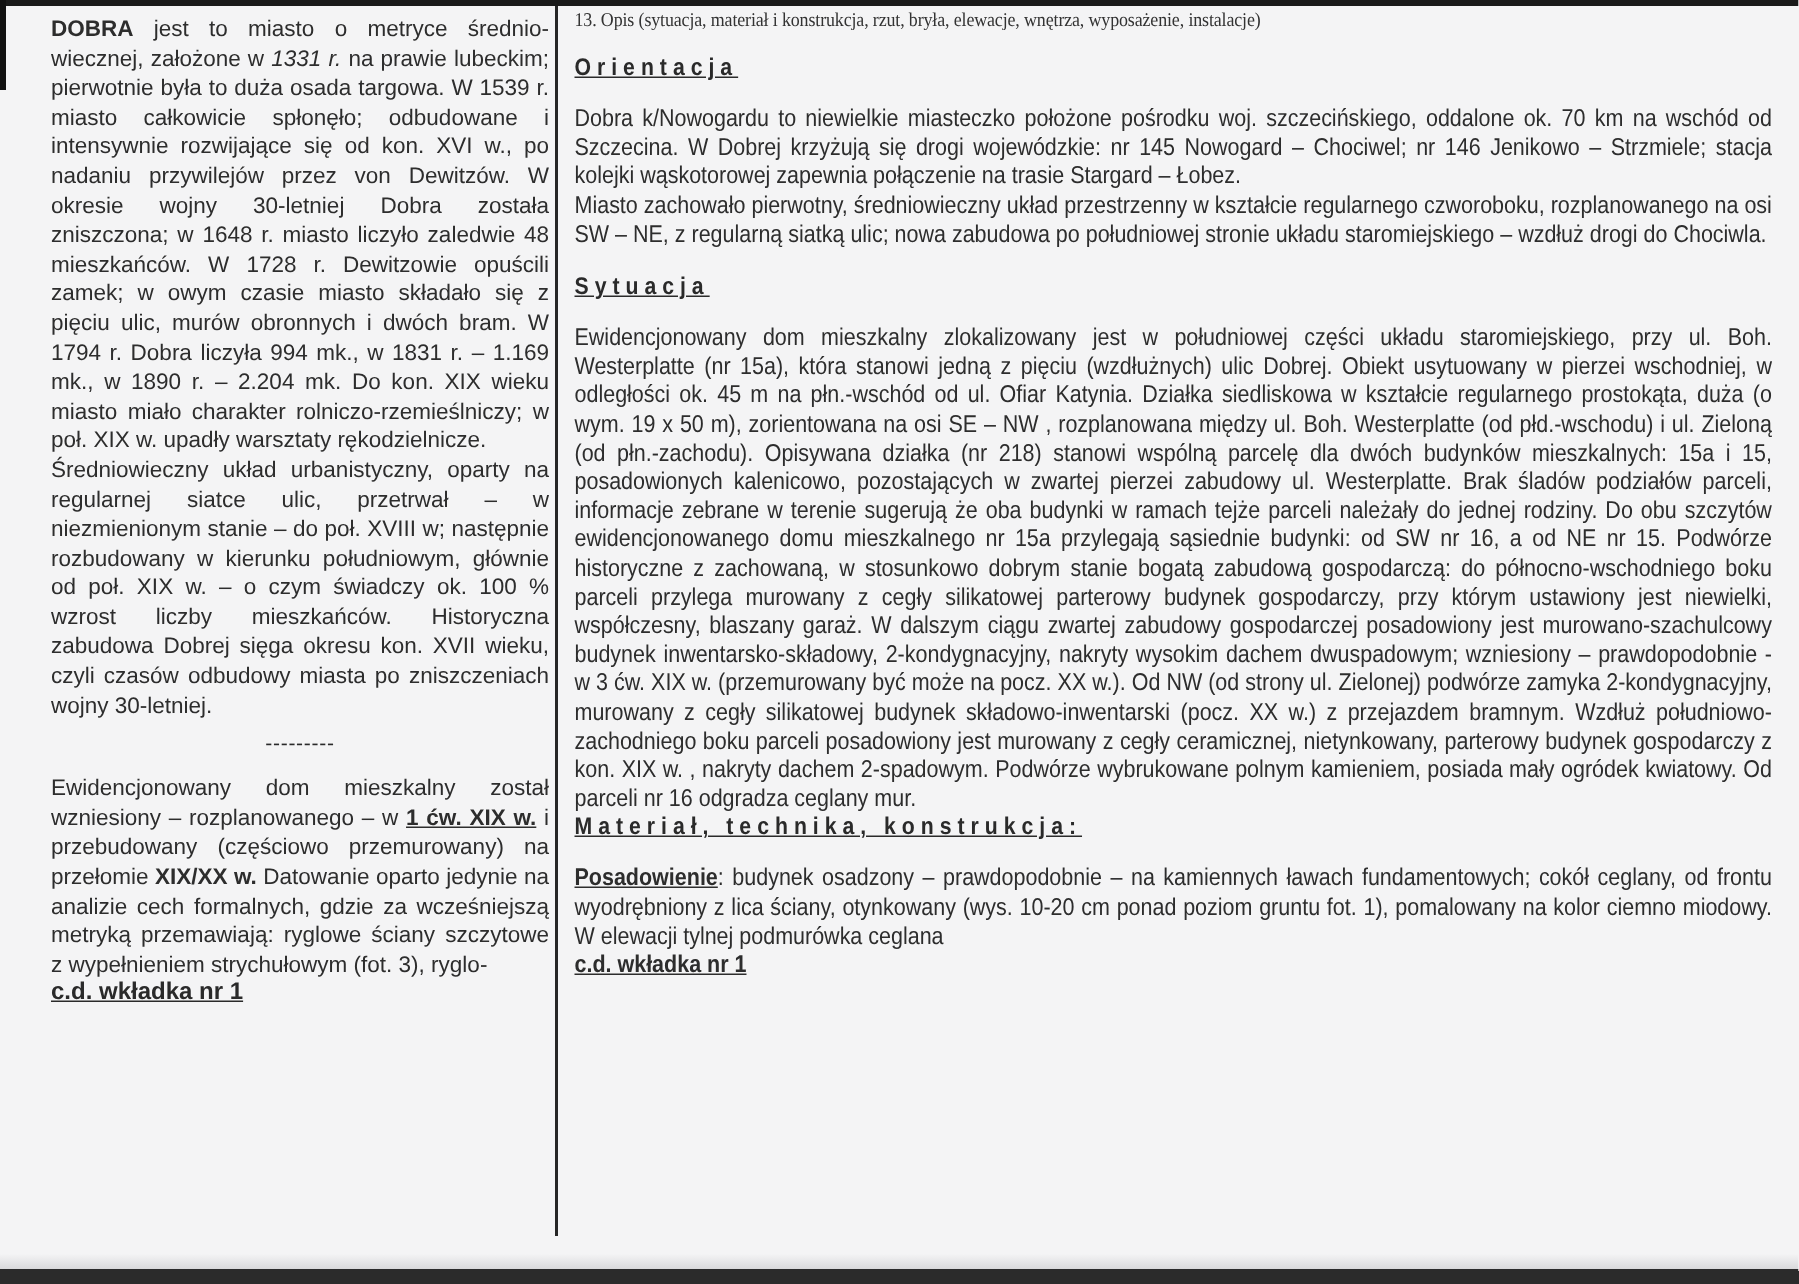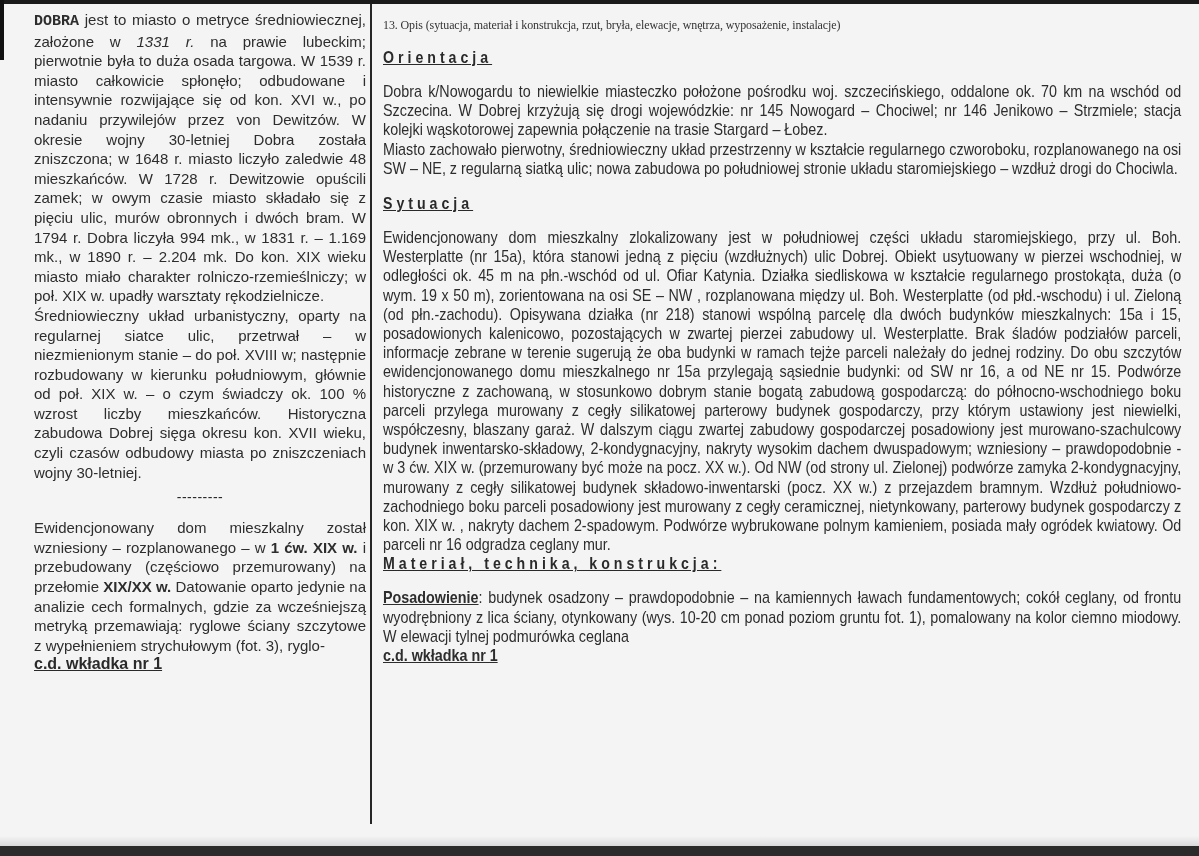--- a/index.html
+++ b/index.html
@@ -14,36 +14,36 @@
   .scan-left { position: absolute; left: 0; top: 0; width: 4px; height: 60px; background: #111; }
   .scan-bottom { position: absolute; left: 0; top: 846px; width: 1199px; height: 10px; background: #2b2b2b; }
   .scan-bottom-shade { position: absolute; left: 0; top: 836px; width: 1199px; height: 10px;
     background: linear-gradient(#f4f4f5, #d9d9db); }
   .divider { position: absolute; left: 370px; top: 4px; width: 2px; height: 820px; background: #262626; }
 
   .col-left {
     position: absolute; left: 34px; top: 10px; width: 332px;
   }
   .col-right {
-    position: absolute; left: 383px; top: 14px; width: 798px;
+    position: absolute; left: 383px; top: 2px; width: 798px;
   }
   .field-label {
     font-family: "Liberation Serif", serif;
     font-size: 13px; color: #333; letter-spacing: -0.1px;
     height: 22px; line-height: 22px; margin-bottom: 12px; white-space: nowrap;
   }
   .field-label.narrow { transform: scaleX(0.92); transform-origin: left; }
   .left-text p {
     margin: 0; font-size: 15px; line-height: 19.6px;
     text-align: justify; text-align-last: left; color: #2d2d2d;
     hyphens: manual;
   }
   .left-text .sep { text-align: center; margin: 8px 0 14px 0; font-size: 14px; line-height: 14px; letter-spacing: 0.5px; }
-  b.big { font-weight: bold; font-family: Liberation Mono, monospace; }
-  .bu { font-weight: bold; }
+  b.big { font-weight: bold; }
+  .bu { font-weight: bold; text-decoration: underline; }
   .bi { font-weight: normal; font-style: italic; }
   .cd { font-weight: bold; text-decoration: underline; display: block; }
 
   .right-text { transform: scaleX(0.885); transform-origin: left top; width: 902px; }
   .heading {
     font-weight: bold; text-decoration: underline; letter-spacing: 4.5px;
     font-size: 16px; line-height: 20px; color: #2a2a2a;
   }
   .right-text p {
     margin: 0; font-size: 16.2px; line-height: 19.2px;

